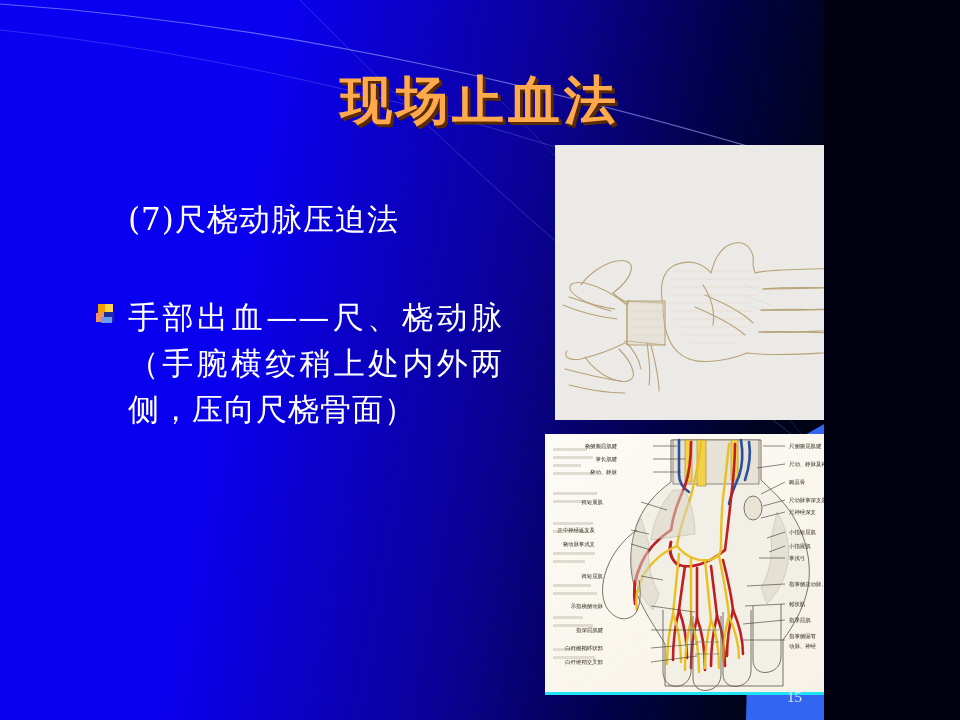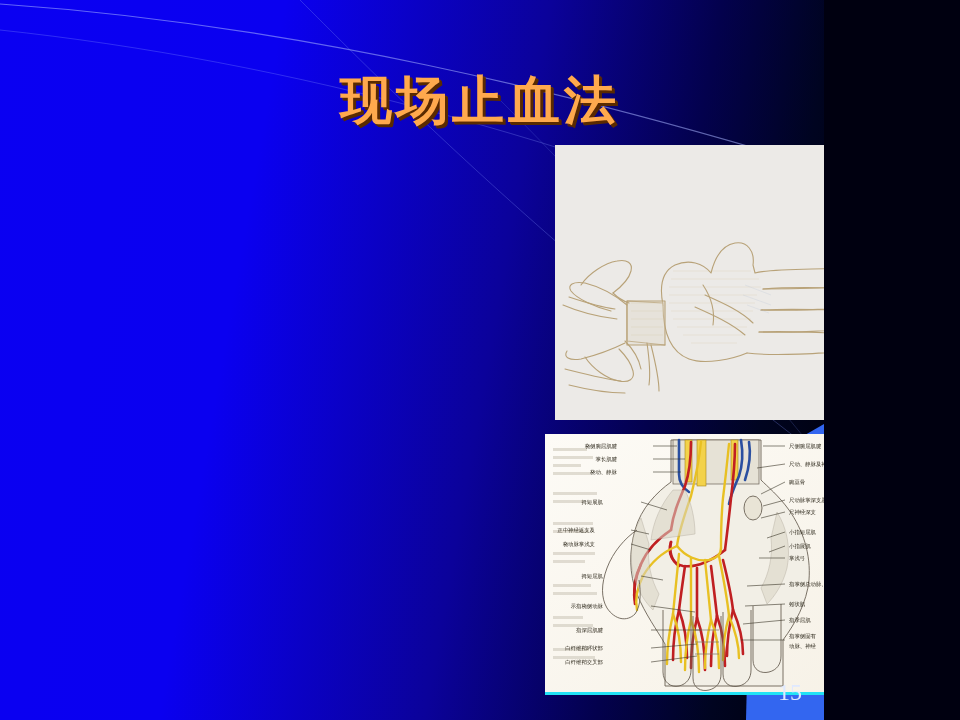--- a/index.html
+++ b/index.html
@@ -62,40 +62,59 @@
   
   .photo{position:absolute;overflow:hidden;}
   #hand-photo{left:555px;top:145px;width:338px;height:275px;background:#e8e8e7;}
   #anat-photo{left:545px;top:434px;width:348px;height:258px;background:#fbf9f4;
     border-right:3px solid #22e2f5;border-bottom:3px solid #22e2f5;}
   .photo svg{display:block;width:100%;height:100%;}
 
   
   .slide-num{
     position:absolute;right:22px;bottom:14px;
-    color:#dfe9ff;font-size:24px;
+    color:#dfe9ff;font-size:15px;
     font-family:"Liberation Serif","DejaVu Serif",serif;
   }
 </style>
 </head>
 <body>
 
 <div id="slide">
 
   <svg id="swoosh-svg" viewBox="0 0 960 720" preserveAspectRatio="none">
     <path d="M 0,4 C 260,22 560,80 960,212" fill="none" stroke="#aab6ff" stroke-opacity="0.55" stroke-width="1.2"></path>
     <path d="M 0,30 C 280,60 600,140 960,300" fill="none" stroke="#8fa0ff" stroke-opacity="0.28" stroke-width="1"></path>
     <path d="M 300,0 C 420,120 600,300 960,560" fill="none" stroke="#7f90f5" stroke-opacity="0.30" stroke-width="1"></path>
     <path d="M 500,100 C 640,240 800,420 960,640" fill="none" stroke="#6f82e8" stroke-opacity="0.22" stroke-width="1"></path>
   </svg>
 
   <div class="corner-panel"></div>
 
   <div class="title">现场止血法</div>
 
+  <div class="body">
+
+    <div class="bullet-row">
+      <span class="bullet-icon">
+        <span class="spiral"></span>
+      </span>
+      <span class="bullet-text">(7)尺桡动脉压迫法</span>
+    </div>
+
+    <div class="bullet-row">
+      <span class="bullet-icon">
+        <span class="squares">
+          <i class="sq-a"></i><i class="sq-b"></i><i class="sq-c"></i><i class="sq-d"></i><i class="sq-e"></i>
+        </span>
+      </span>
+      <span class="bullet-text justify">手部出血——尺、桡动脉（手腕横纹稍上处内外两侧，压向尺桡骨面）</span>
+    </div>
+
+  </div>
 
   <div class="photo" id="hand-photo">
     <svg viewBox="0 0 338 275" preserveAspectRatio="none">
       <rect x="0" y="0" width="338" height="275" fill="#eceae7"></rect>
       <g fill="none" stroke="#b8a278" stroke-width="1.1" stroke-linecap="round" stroke-linejoin="round">
 
         <path d="M108,160 C104,140 108,126 120,120 C134,114 148,118 156,128
                  C160,112 168,100 180,98 C192,96 200,106 198,120
                  L200,128 C214,124 300,122 314,126 C324,129 324,136 314,139
                  C300,143 230,144 208,144"></path>

